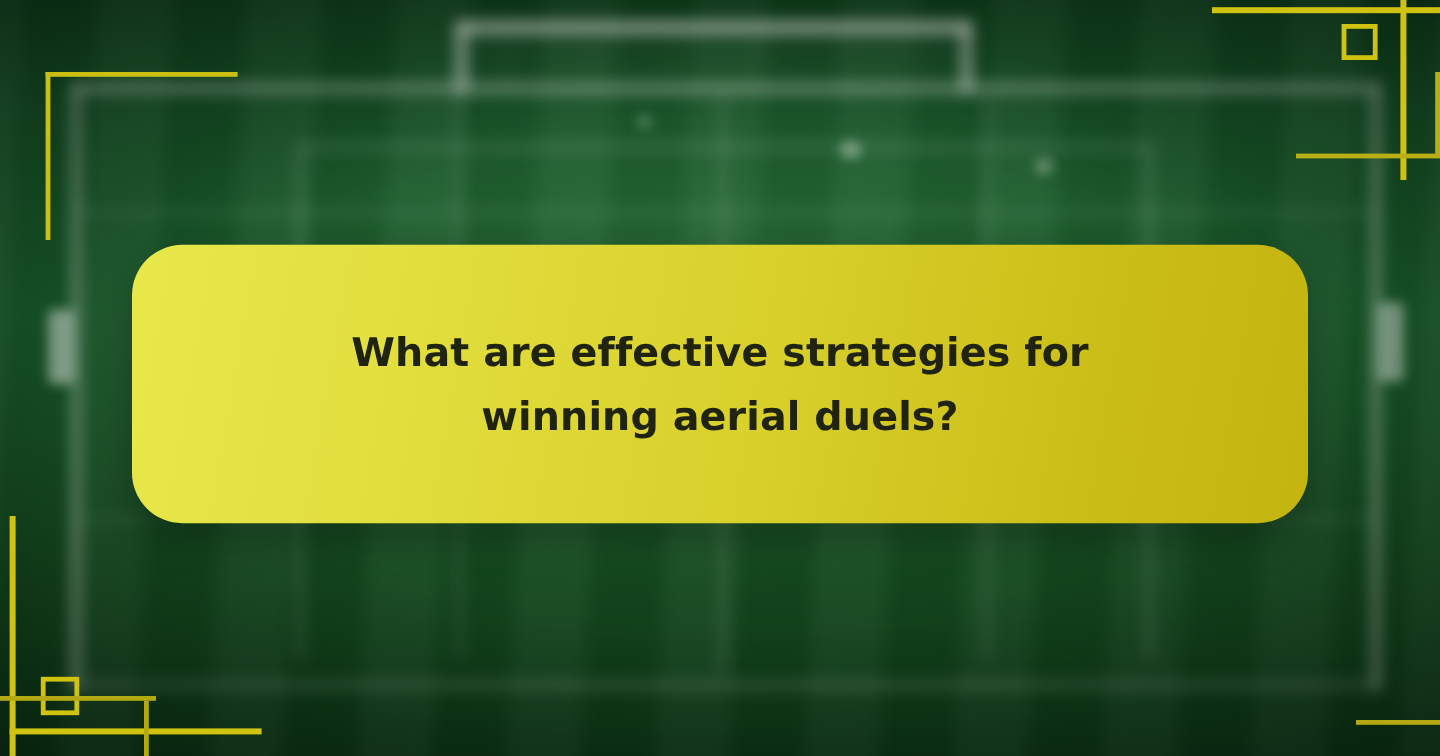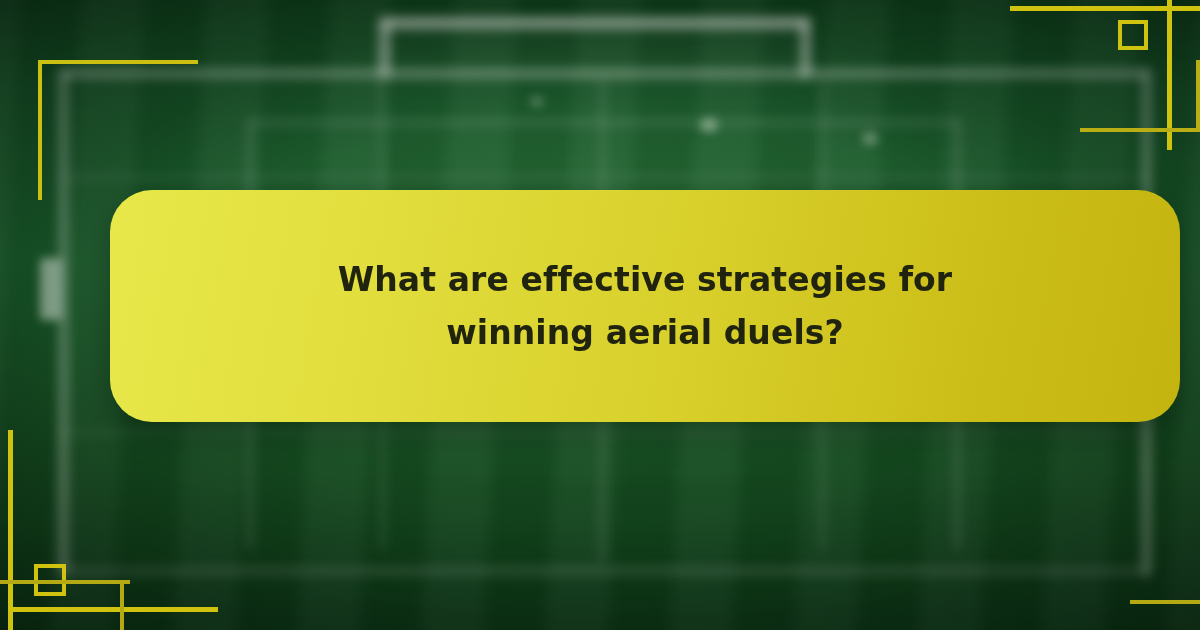--- a/index.html
+++ b/index.html
@@ -118,22 +118,22 @@
   .bl .d { left: 0;    bottom: 46px;width: 130px; height: 4px;  background:#b4a912; }
   .bl .e { left: 120px;bottom: 0;   width: 4px;   height: 46px;  background:#b4a912; }
   
   .br { right: 0; bottom: 0; width: 90px; height: 90px; }
   .br .a { right: 0; bottom: 26px; width: 70px; height: 4px; background:#b4a912; }
 
   
   .card {
     position: absolute;
     left: 110px;
-    top: 190px;
-    width: 1070px;
+    top: 204px;
+    width: 980px;
     height: 232px;
     border-radius: 42px;
     background: linear-gradient(100deg, #e8e84a 0%, #e2df3f 22%, #d8cf2a 55%, #cbbd18 82%, #c4b40f 100%);
     box-shadow: 0 10px 34px rgba(0,0,0,0.30);
     display: flex;
     align-items: center;
     justify-content: center;
   }
   .card-text {
     width: 760px;

